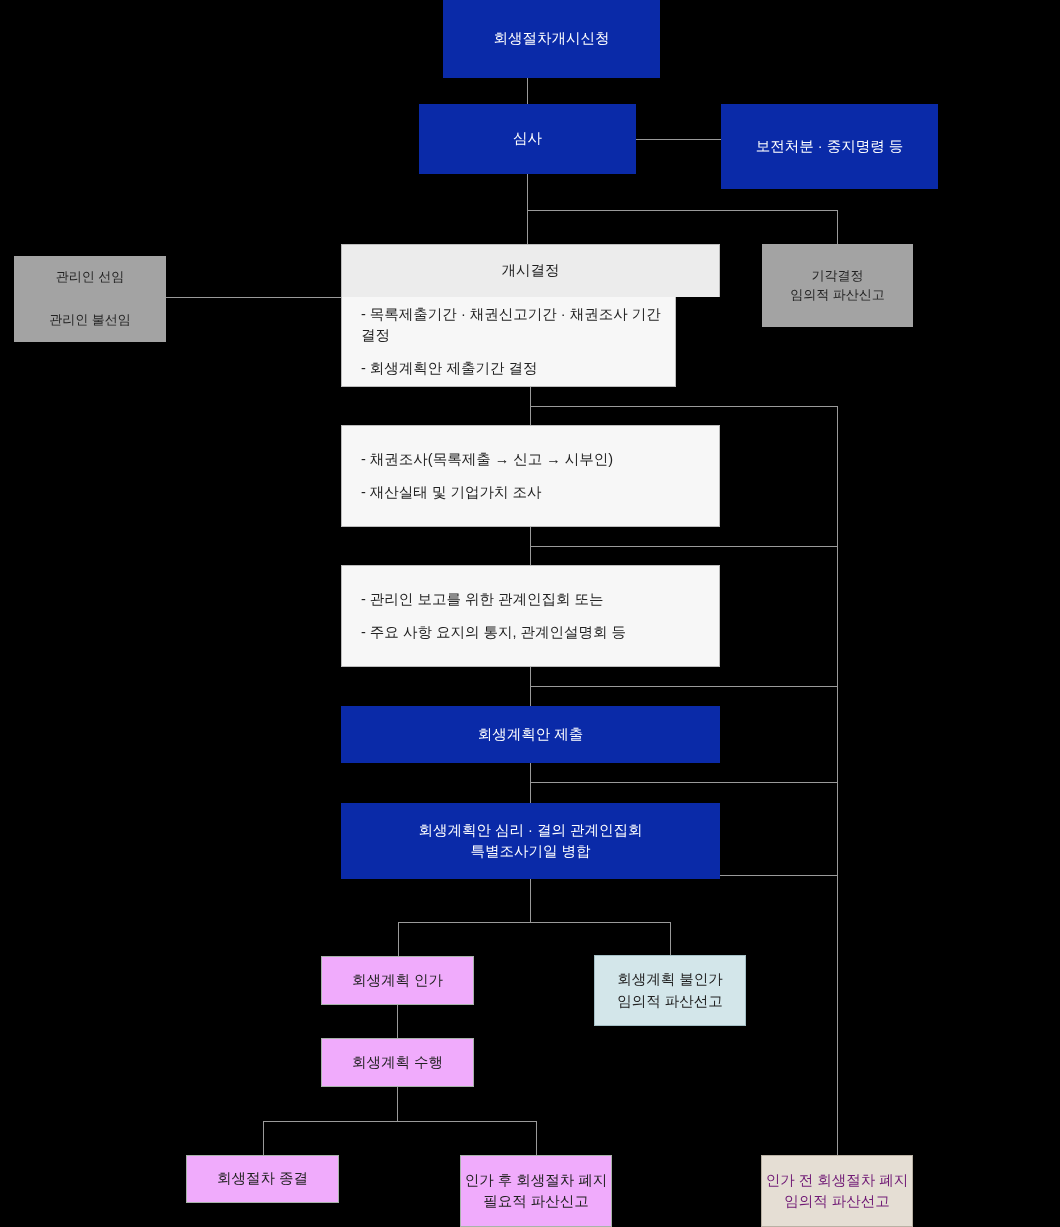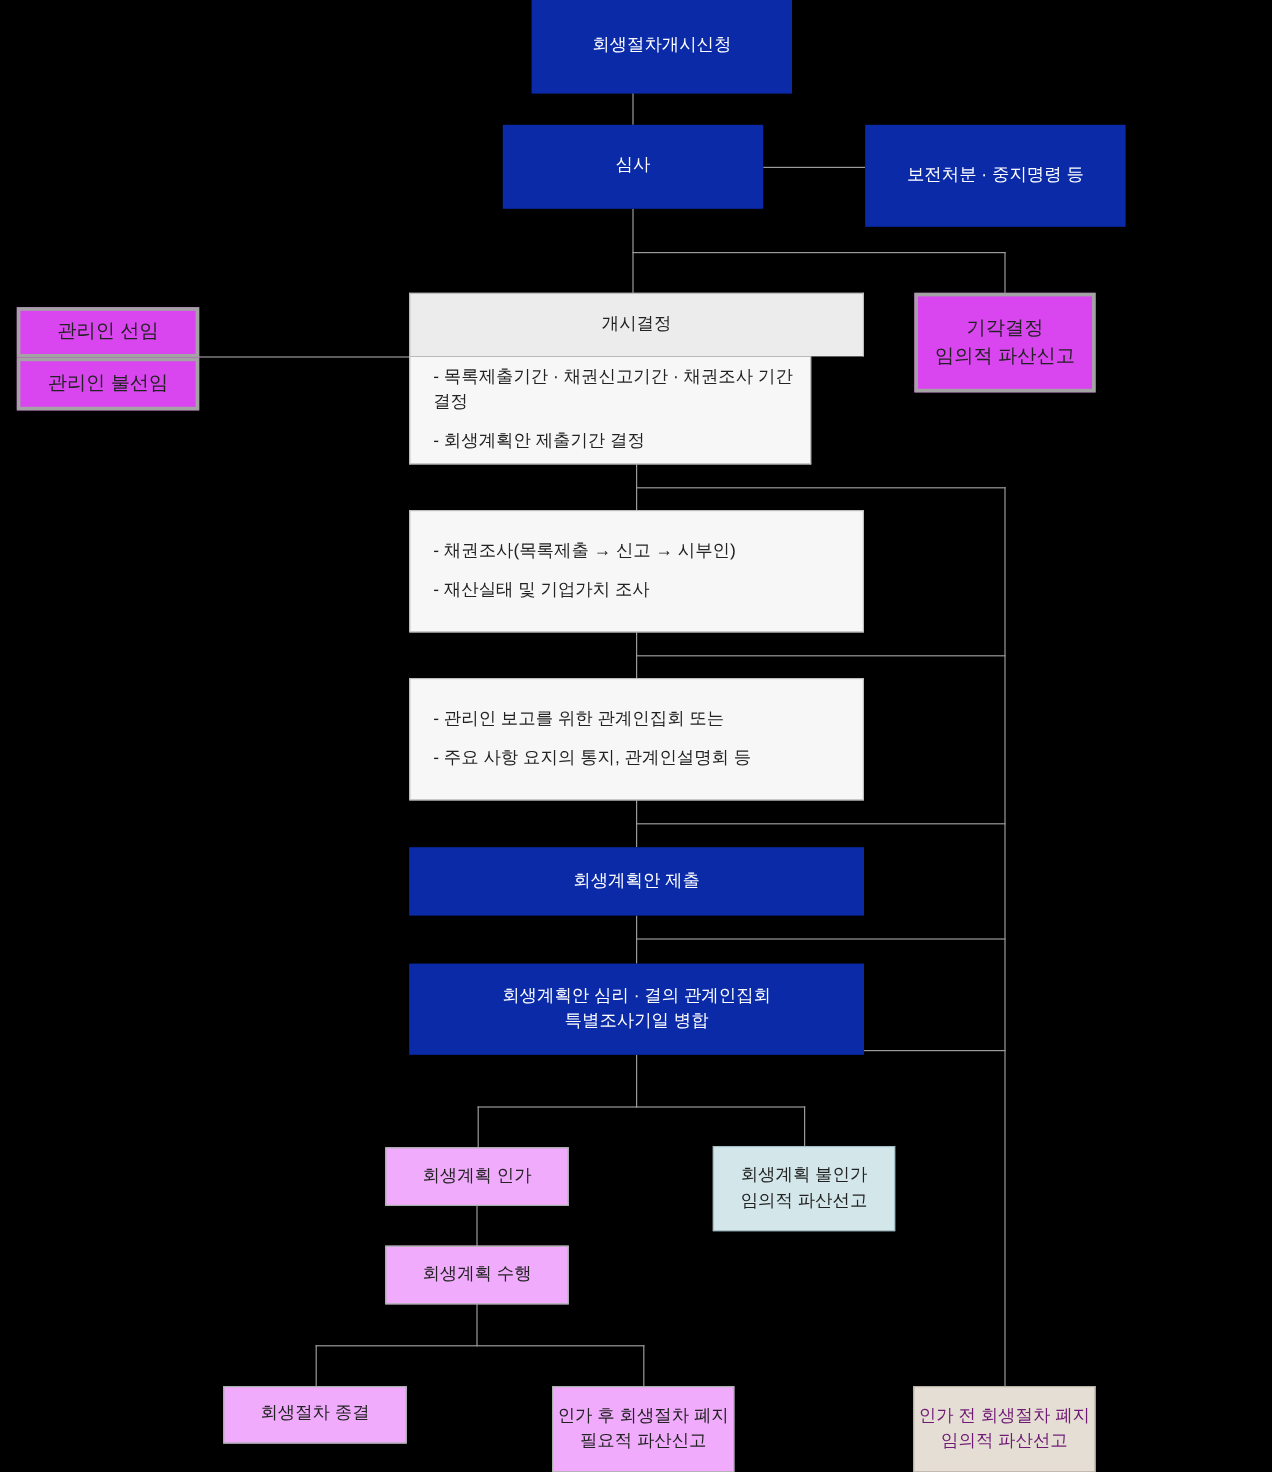--- a/index.html
+++ b/index.html
@@ -43,23 +43,23 @@
     font-size: 14.5px;
     border: 1px solid #bdbdbd;
     border-top: none;
     align-items: flex-start;
     justify-content: center;
     text-align: left;
     padding-left: 19px;
   }
   .node.graybody .line { margin: 6px 0; }
   .node.gray {
-    background: #d946ef;
-    color: #222222;
-    font-size: 16px;
+    background: #a3a3a3;
+    color: #222222;
+    font-size: 13px;
     border: 3px solid #a3a3a3;
   }
   .node.green {
     background: #f0abfc;
     color: #222222;
     font-size: 14.5px;
     border: 1px solid #a8b3aa;
   }
   .node.cyan {
     background: #d3e6ea;

